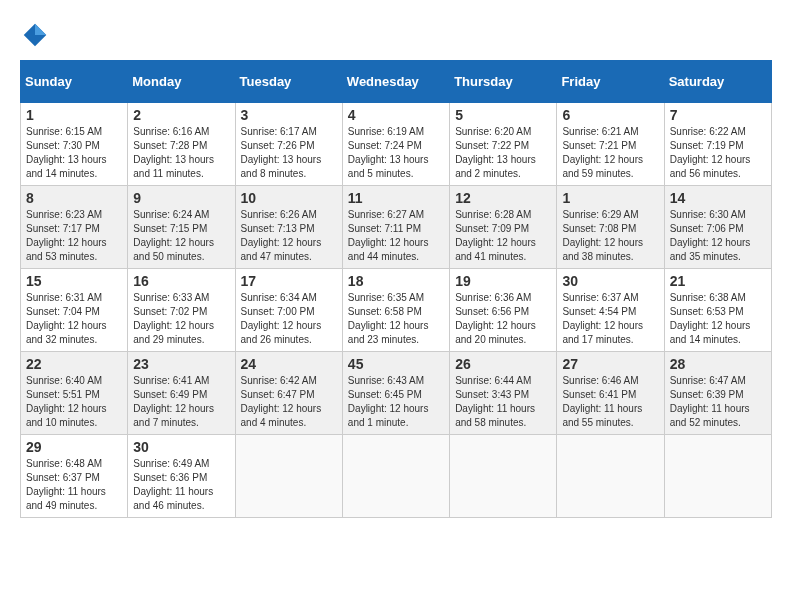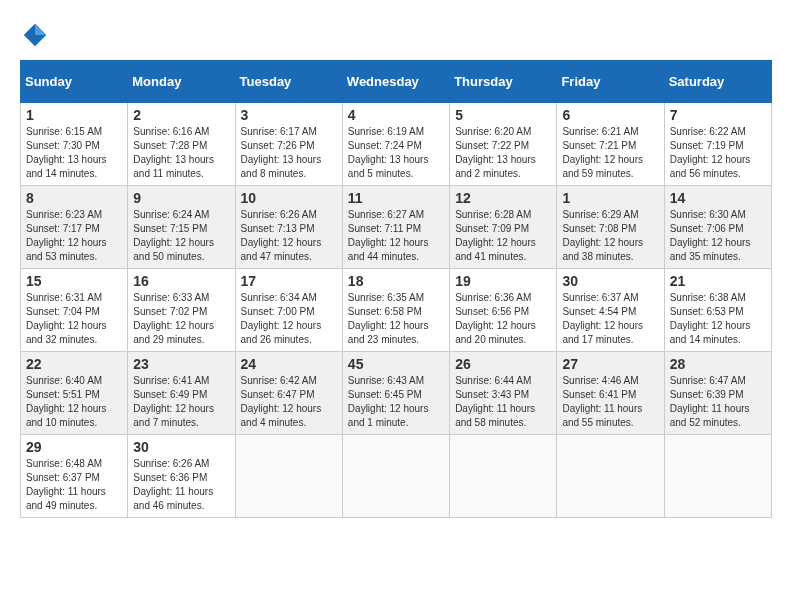--- a/index.html
+++ b/index.html
@@ -278,41 +278,41 @@
 Daylight: 12 hours and 1 minute.</div>
         </td>
         <td>
           <span class="day-number">26</span>
           <div class="day-info">Sunrise: 6:44 AM
 Sunset: 3:43 PM
 Daylight: 11 hours and 58 minutes.</div>
         </td>
         <td>
           <span class="day-number">27</span>
-          <div class="day-info">Sunrise: 4:46 AM
+          <div class="day-info">Sunrise: 6:46 AM
 Sunset: 6:41 PM
 Daylight: 11 hours and 55 minutes.</div>
         </td>
         <td>
           <span class="day-number">28</span>
           <div class="day-info">Sunrise: 6:47 AM
 Sunset: 6:39 PM
 Daylight: 11 hours and 52 minutes.</div>
         </td>
       </tr>
       <tr class="row-white">
         <td>
           <span class="day-number">29</span>
           <div class="day-info">Sunrise: 6:48 AM
 Sunset: 6:37 PM
 Daylight: 11 hours and 49 minutes.</div>
         </td>
         <td>
           <span class="day-number">30</span>
-          <div class="day-info">Sunrise: 6:26 AM
+          <div class="day-info">Sunrise: 6:49 AM
 Sunset: 6:36 PM
 Daylight: 11 hours and 46 minutes.</div>
         </td>
         <td class="empty">
           <span class="day-number"></span>
           <div class="day-info"></div>
         </td>
         <td class="empty">
           <span class="day-number"></span>
           <div class="day-info"></div>

